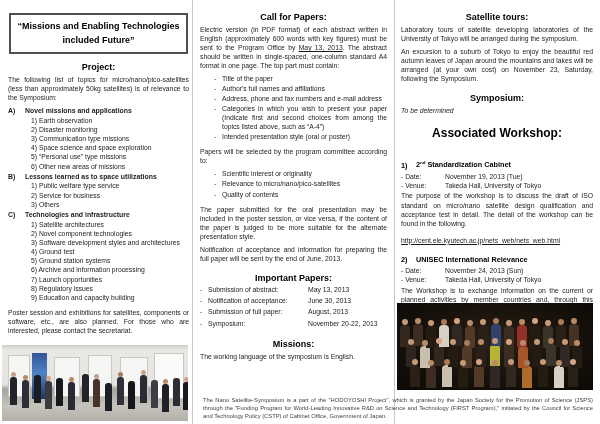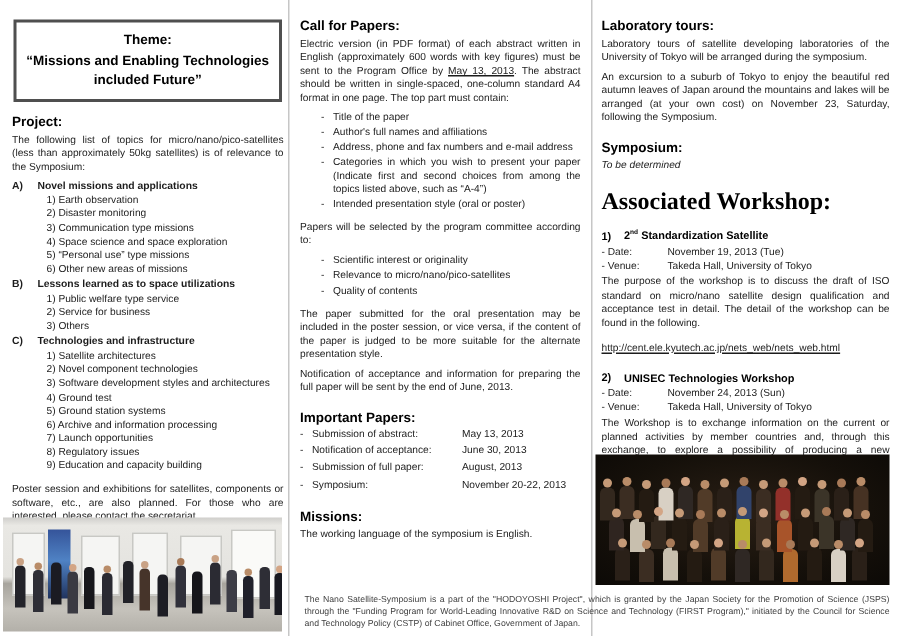--- a/index.html
+++ b/index.html
@@ -11,23 +11,23 @@
   #vdiv1 { left:192px; } #vdiv2 { left:394px; }
 
   .col { position:absolute; top:10px; }
   #col-left  { left:8px;   width:181px; }
   #col-mid   { left:200px; width:187px; }
   #col-right { left:401px; width:192px; }
 
   .theme-box { border:2px solid #4f4f4f; text-align:center; font-weight:bold;
     font-size:9px; line-height:1.5; padding:5px 6px; margin:3px 1px 8px 1px; color:#000; }
 
-  h2.sec { font-size:9px; font-weight:bold; color:#000; margin:10px 0 3px 0; }
+  h2.sec { font-size:9px; font-weight:bold; color:#000; margin:10px 0 3px 0;text-align:center; }
   h2.first { margin-top:2px; }
-  h2.aw-head { font-size:16px; margin:11px 0 8px 0;font-family:Liberation Serif, serif; }
+  h2.aw-head { font-size:12px; margin:11px 0 20px 0; }
 
   p.body { font-size:6.8px; line-height:1.33; margin:0 0 4px 0; text-align:justify; }
   .italic { font-style:italic; }
   .underline { text-decoration:underline; }
 
   ul.dash { list-style:none; margin:3px 0 6px 0; padding:0 0 0 14px; }
   ul.dash li { position:relative; padding-left:8px; margin-bottom:1px;
     font-size:6.8px; line-height:1.33; text-align:justify; }
   ul.dash li::before { content:"-"; position:absolute; left:0; }
 
@@ -102,21 +102,20 @@
       138px 40px #c59a77,154px 41px #b98c68,168px 40px #d3a585; }
 </style>
 </head>
 <body>
 
 <div class="vdiv" id="vdiv1"></div>
 <div class="vdiv" id="vdiv2"></div>
 
 <div class="col" id="col-left">
   <div class="theme-box">
-    <div>Theme:</div>
     <div>“Missions and Enabling Technologies included Future”</div>
   </div>
   <h2 class="sec first">Project:</h2>
   <p class="body">The following list of topics for micro/nano/pico-satellites (less than approximately 50kg satellites) is of relevance to the Symposium:</p>
   <div class="topics-list">
     <div class="tsec">
         <span class="tkey">A)</span>
         <span>Novel missions and applications</span>
       </div>
     <div>
@@ -194,44 +193,44 @@
       <div class="date-row">
         <span class="dlabel">Symposium:</span>
         <span class="dvalue">November 20-22, 2013</span>
       </div>
     </div>
   <h2 class="sec">Missions:</h2>
   <p class="body">The working language of the symposium is English.</p>
 </div>
 
 <div class="col" id="col-right">
-  <h2 class="sec first">Laboratory tours:</h2>
+  <h2 class="sec first">Satellite tours:</h2>
   <p class="body">Laboratory tours of satellite developing laboratories of the University of Tokyo will be arranged during the symposium.</p>
   <p class="body">An excursion to a suburb of Tokyo to enjoy the beautiful red autumn leaves of Japan around the mountains and lakes will be arranged (at your own cost) on November 23, Saturday, following the Symposium.</p>
   <h2 class="sec">Symposium:</h2>
   <p class="body italic">To be determined</p>
   <h2 class="sec aw-head">Associated Workshop:</h2>
   <div>
 
       <div class="ws">
-        <div class="ws-title"><span class="num">1)</span><span>2</span><sup>nd</sup><span> Standardization Satellite</span></div>
+        <div class="ws-title"><span class="num">1)</span><span>2</span><sup>nd</sup><span> Standardization Cabinet</span></div>
         <div class="wline">
           <span class="wlabel">- Date:</span>
           <span>November 19, 2013 (Tue)</span>
         </div>
         <div class="wline">
           <span class="wlabel">- Venue:</span>
           <span>Takeda Hall, University of Tokyo</span>
         </div>
         <p class="body">The purpose of the workshop is to discuss the draft of ISO standard on micro/nano satellite design qualification and acceptance test in detail. The detail of the workshop can be found in the following.</p>
         <a class="link" href="#">http://cent.ele.kyutech.ac.jp/nets_web/nets_web.html</a>
       </div>
 
       <div class="ws">
-        <div class="ws-title"><span class="num">2)</span><span>UNISEC Technologies Workshop</span><sup></sup><span></span></div>
+        <div class="ws-title"><span class="num">2)</span><span>UNISEC International Relevance</span><sup></sup><span></span></div>
         <div class="wline">
           <span class="wlabel">- Date:</span>
           <span>November 24, 2013 (Sun)</span>
         </div>
         <div class="wline">
           <span class="wlabel">- Venue:</span>
           <span>Takeda Hall, University of Tokyo</span>
         </div>
         <p class="body">The Workshop is to exchange information on the current or planned activities by member countries and, through this exchange, to explore a possibility of producing a new program/project in the context of UNISEC.</p>
         <a class="link" href="#">www.unisec.jp/international</a>

